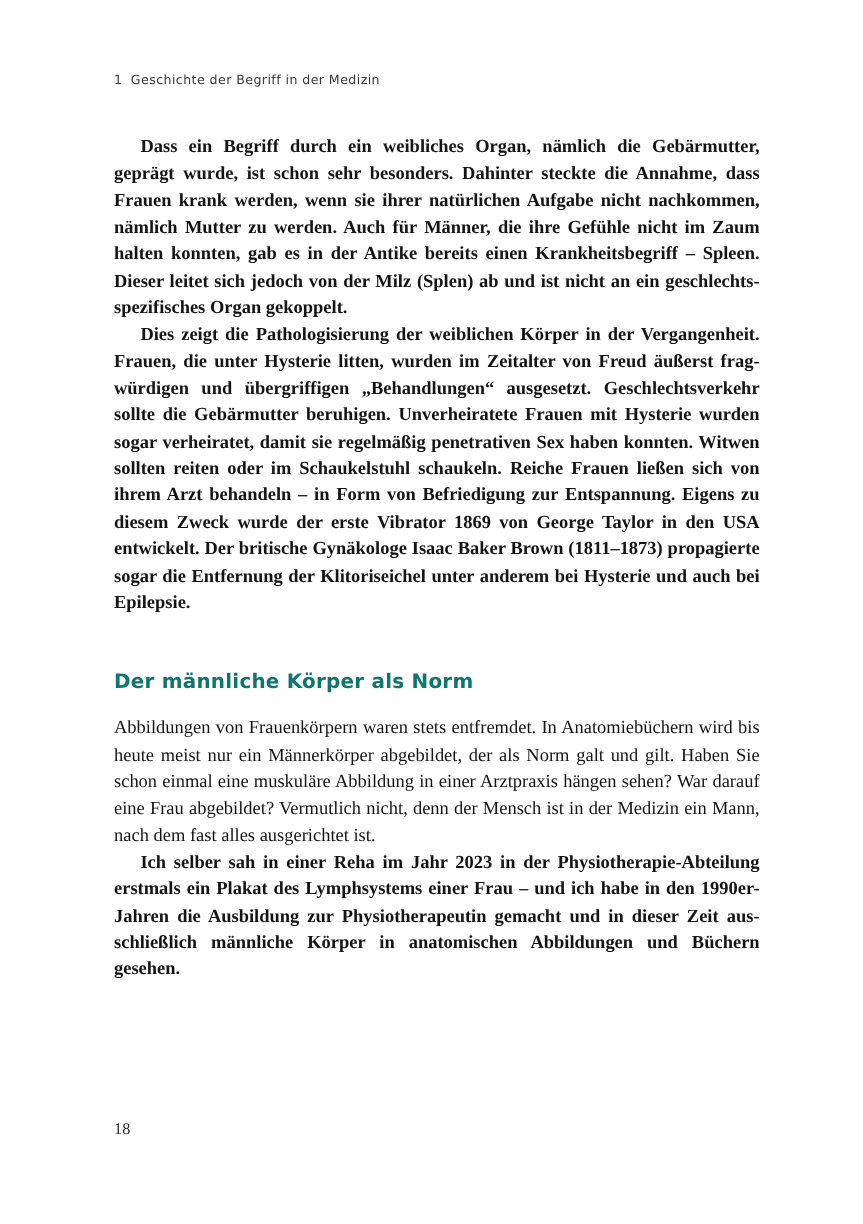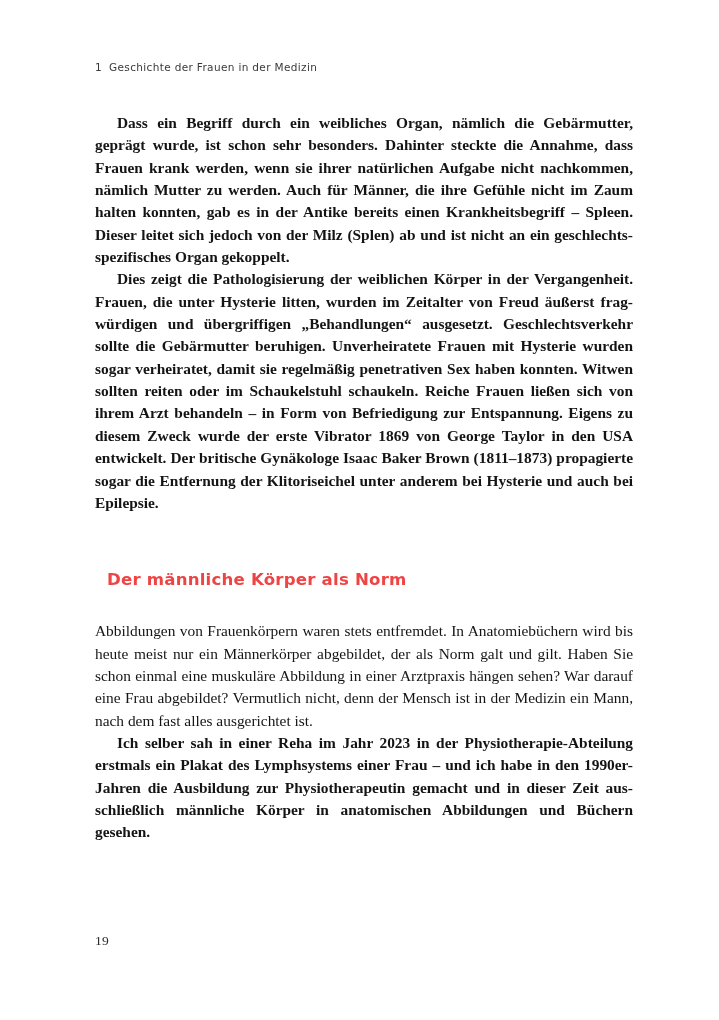--- a/index.html
+++ b/index.html
@@ -57,26 +57,26 @@
     hyphens: manual;
     color: #141414;
   }
   p.body.indent {
     text-indent: 22px;
     font-weight: bold;
   }
 
   
   h2.section-heading {
-    margin: 12px;
+    margin: 0;
     font-family: "DejaVu Sans", sans-serif;
     font-size: 16.6px;
     font-weight: 600;
     letter-spacing: 0.2px;
-    color: #ef4444;
+    color: #0f766e;
     padding-top: 44px;
     padding-bottom: 19px;
     text-align: left;
   }
 
   
   .folio {
     position: absolute;
     left: 95px;
     top: 933px;
@@ -85,33 +85,33 @@
     color: #2b2b2b;
     letter-spacing: 0.2px;
   }
 </style>
 </head>
 <body>
 
 <div class="page">
 
   <div class="running-header">
-    <span class="chap-num">1</span><span>Geschichte der Frauen in der Medizin</span>
+    <span class="chap-num">1</span><span>Geschichte der Begriff in der Medizin</span>
   </div>
 
   <div class="textblock">
 
     <p class="body indent">Dass ein Begriff durch ein weibliches Organ, nämlich die Gebärmutter, geprägt wurde, ist schon sehr besonders. Dahinter steckte die Annahme, dass Frauen krank werden, wenn sie ihrer natürlichen Aufgabe nicht nachkommen, nämlich Mutter zu werden. Auch für Männer, die ihre Gefühle nicht im Zaum halten konnten, gab es in der Antike bereits einen Krankheitsbegriff – Spleen. Dieser leitet sich jedoch von der Milz (Splen) ab und ist nicht an ein geschlechts­spezifisches Organ gekoppelt.</p>
 
     <p class="body indent">Dies zeigt die Pathologisierung der weiblichen Körper in der Vergangenheit. Frauen, die unter Hysterie litten, wurden im Zeitalter von Freud äußerst frag­würdigen und übergriffigen „Behandlungen“ ausgesetzt. Geschlechtsverkehr sollte die Gebärmutter beruhigen. Unverheiratete Frauen mit Hysterie wur­den sogar verheiratet, damit sie regelmäßig penetrativen Sex haben konnten. Witwen sollten reiten oder im Schaukelstuhl schaukeln. Reiche Frauen ließen sich von ihrem Arzt behandeln – in Form von Befriedigung zur Entspannung. Eigens zu diesem Zweck wurde der erste Vibrator 1869 von George Taylor in den USA entwickelt. Der britische Gynäkologe Isaac Baker Brown (1811–1873) propagierte sogar die Entfernung der Klitoriseichel unter anderem bei Hysterie und auch bei Epilepsie.</p>
 
 
     <h2 class="section-heading">Der männliche Körper als Norm</h2>
 
     <p class="body">Abbildungen von Frauenkörpern waren stets entfremdet. In Anatomiebüchern wird bis heute meist nur ein Männerkörper abgebildet, der als Norm galt und gilt. Haben Sie schon einmal eine muskuläre Abbildung in einer Arztpraxis hängen sehen? War darauf eine Frau abgebildet? Vermutlich nicht, denn der Mensch ist in der Medizin ein Mann, nach dem fast alles ausgerichtet ist.</p>
 
     <p class="body indent">Ich selber sah in einer Reha im Jahr 2023 in der Physiotherapie-Abteilung erstmals ein Plakat des Lymphsystems einer Frau – und ich habe in den 1990er-Jahren die Ausbildung zur Physiotherapeutin gemacht und in dieser Zeit aus­schließlich männliche Körper in anatomischen Abbildungen und Büchern gesehen.</p>
 
   </div>
 
-  <div class="folio">19</div>
+  <div class="folio">18</div>
 
 </div>
 
 </body></html>

